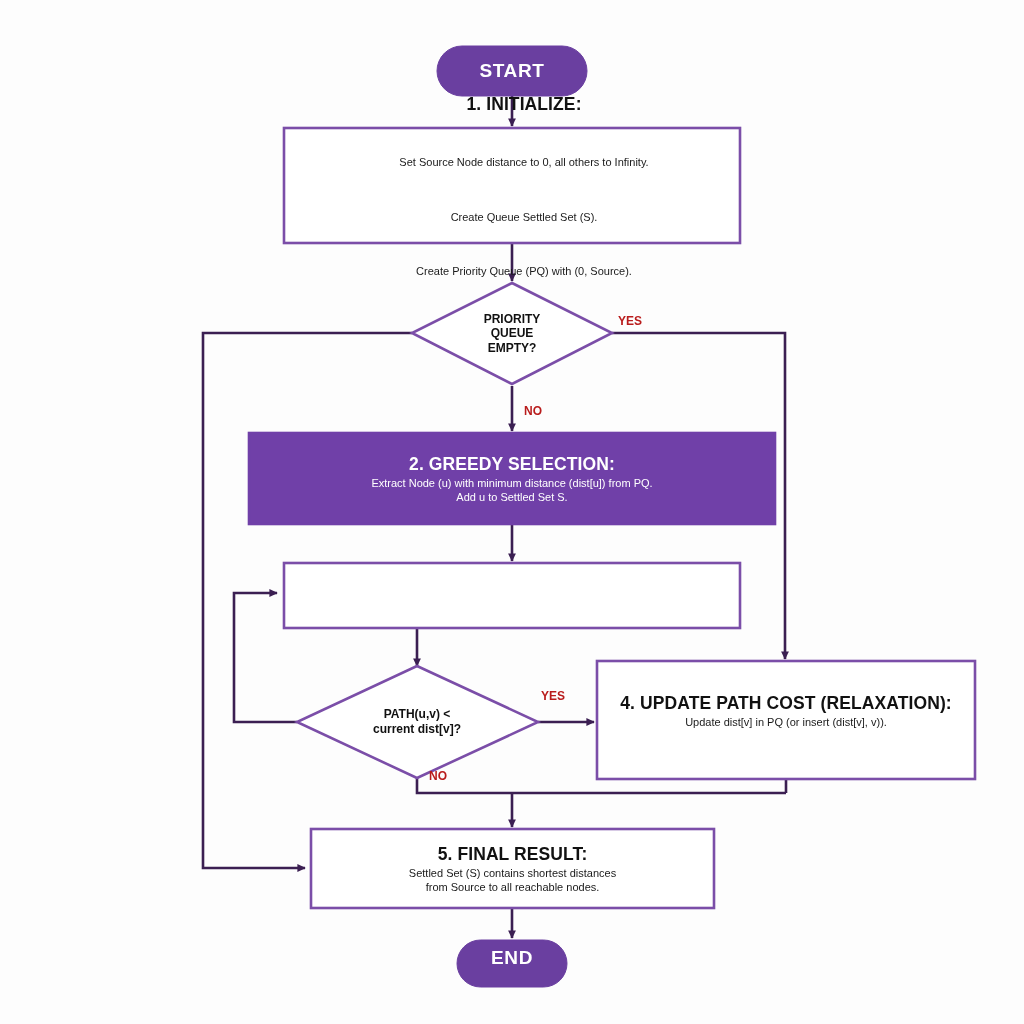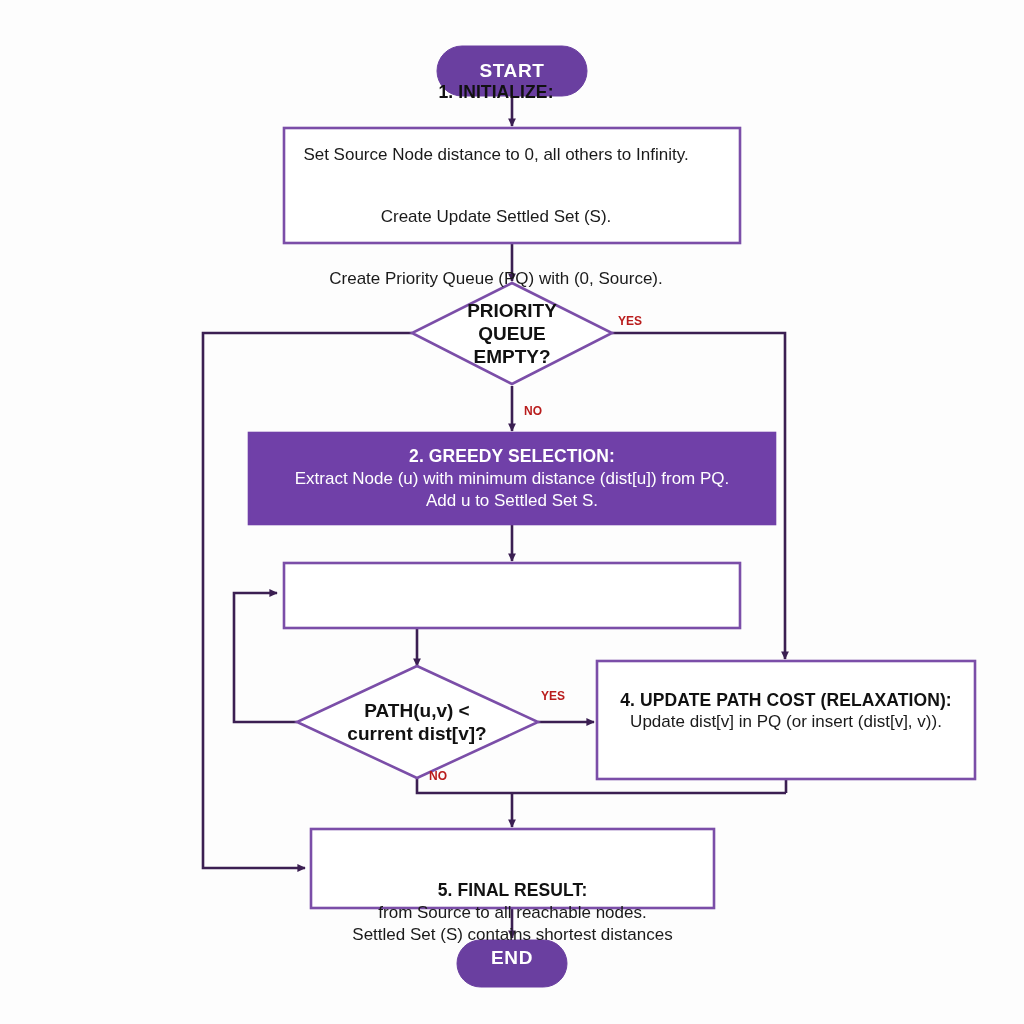--- a/index.html
+++ b/index.html
@@ -38,29 +38,29 @@
     font-size: 19px;
     letter-spacing: 0.6px;
   }
   .box-title {
     font-weight: bold;
     font-size: 17.5px;
     color: #111111;
     letter-spacing: 0.1px;
   }
   .box-line {
-    font-size: 17px;
+    font-size: 11px;
     color: #1a1a1a;
   }
   .box-title.on-fill, .box-line.on-fill {
     color: #ffffff;
   }
   .diamond-text {
     font-weight: bold;
-    font-size: 19px;
+    font-size: 12px;
     color: #111111;
     line-height: 1.22;
   }
   .edge-label {
     position: absolute;
     font-weight: bold;
     font-size: 12px;
     color: #b91c1c;
     pointer-events: none;
     white-space: nowrap;
@@ -123,24 +123,24 @@
 
     <rect x="311" y="829" width="403" height="79" fill="#ffffff" stroke="#7b4ea8" stroke-width="2.6"></rect>
 
     <rect x="457" y="940" width="110" height="47" rx="23.5" ry="23.5" fill="#6a3fa0" stroke="#6a3fa0" stroke-width="1"></rect>
   </svg>
 
   <div class="node-text" style="left:437px; top:46px; width:150px; height:50px;">
     <span class="terminal-label">START</span>
   </div>
 
-  <div class="node-text" style="left:268px; top:128px; width:456px; height:115px;gap:40px;">
+  <div class="node-text" style="left:296px; top:128px; width:456px; height:115px;gap:40px;">
     <span class="box-title">1. INITIALIZE:</span>
     <span class="box-line">Set Source Node distance to 0, all others to Infinity.</span>
-    <span class="box-line">Create Update Settled Set (S).</span>
+    <span class="box-line">Create Queue Settled Set (S).</span>
     <span class="box-line">Create Priority Queue (PQ) with (0, Source).</span>
   </div>
 
   <div class="node-text" style="left:432px; top:283px; width:160px; height:101px;">
     <span class="diamond-text">PRIORITY</span>
     <span class="diamond-text">QUEUE</span>
     <span class="diamond-text">EMPTY?</span>
   </div>
 
   <div class="node-text" style="left:249px; top:433px; width:526px; height:91px;text-align:center;">
@@ -153,24 +153,24 @@
   <div class="node-text" style="left:307px; top:672px; width:220px; height:100px;">
     <span class="diamond-text">PATH(u,v) &lt;</span>
     <span class="diamond-text">current dist[v]?</span>
   </div>
 
   <div class="node-text" style="left:597px; top:661px; width:378px; height:100px;">
     <span class="box-title">4. UPDATE PATH COST (RELAXATION):</span>
     <span class="box-line">Update dist[v] in PQ (or insert (dist[v], v)).</span>
   </div>
 
-  <div class="node-text" style="left:311px; top:829px; width:403px; height:79px;margin-top:44px;">
+  <div class="node-text" style="left:311px; top:829px; width:403px; height:79px;">
     <span class="box-title">5. FINAL RESULT:</span>
+    <span class="box-line">Settled Set (S) contains shortest distances</span>
     <span class="box-line">from Source to all reachable nodes.</span>
-    <span class="box-line">Settled Set (S) contains shortest distances</span>
   </div>
 
   <div class="node-text" style="left:457px; top:940px; width:110px; height:37px;">
     <span class="terminal-label">END</span>
   </div>
 
   <div class="edge-label" style="left:618px; top:314px;">YES</div>
 
   <div class="edge-label" style="left:524px; top:404px;">NO</div>
 

